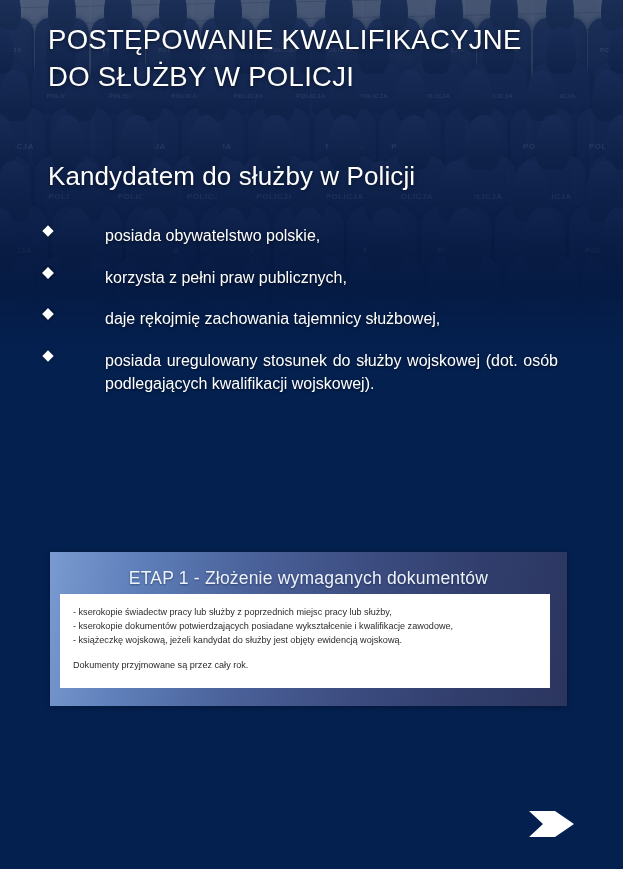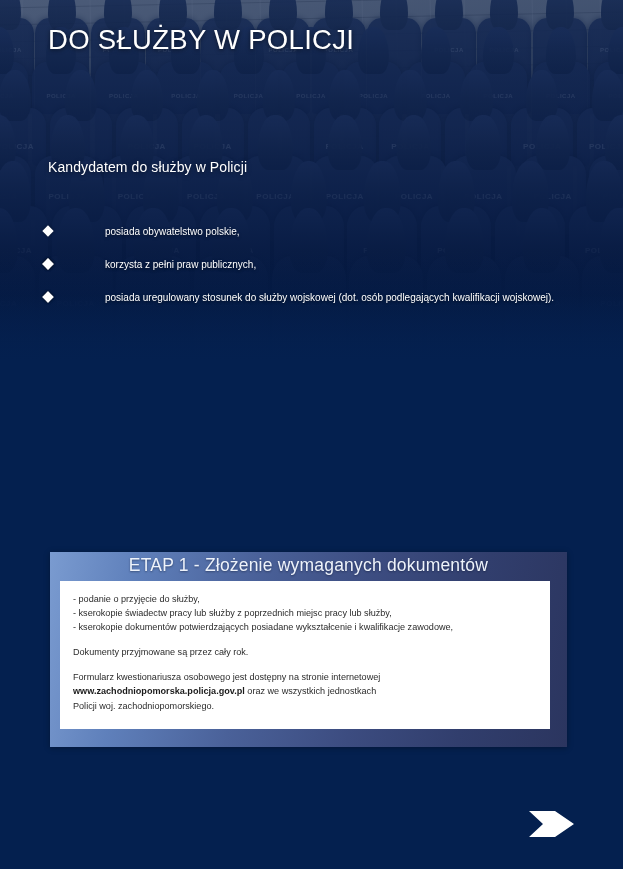--- a/index.html
+++ b/index.html
@@ -115,21 +115,21 @@
     text-shadow: 0 1px 4px rgba(0,0,0,.55);
   }
   .headline .l2 { display: block; }
 
   .lede {
     position: absolute;
     left: 48px;
     top: 157px;
     width: 520px;
     color: #ffffff;
-    font-size: 14px;
+    font-size: 26px;
     font-weight: 400;
     line-height: 1.52;
     letter-spacing: .1px;
     text-shadow: 0 1px 4px rgba(0,0,0,.5);
   }
   .lede .l2 { display: block; }
 
   
   .criteria {
     position: absolute;
@@ -138,21 +138,21 @@
     width: 623px;
     margin: 0;
     padding: 0;
     list-style: none;
   }
   .criteria li {
     position: relative;
     margin: 0 17px 19px 0;
     padding: 0 48px 0 105px;
     color: #ffffff;
-    font-size: 10px;
+    font-size: 16px;
     line-height: 1.42;
     text-align: justify;
     text-shadow: 0 1px 3px rgba(0,0,0,.55);
   }
   .criteria li.nojust { text-align: left; }
   .criteria li .diamond {
     position: absolute;
     left: 44px;
     top: 2px;
     width: 8px;
@@ -173,21 +173,21 @@
     padding: 0;
     box-shadow: 0 1px 6px rgba(0,0,0,.3);
   }
   .etap-title {
     display: block;
     text-align: center;
     color: #eef3fb;
     font-size: 17.5px;
     font-weight: 400;
     letter-spacing: .2px;
-    padding: 3px 0 5px 0;
+    padding: 16px 0 5px 0;
     text-shadow: 0 1px 2px rgba(10,20,45,.45);
   }
   .etap-body {
     background: #ffffff;
     margin: 0 17px 18px 10px;
     padding: 11px 13px 16px 13px;
     color: #2b2b2b;
     font-size: 9.1px;
     line-height: 1.55;
   }
@@ -287,50 +287,47 @@
         <div class="officer" style="left: 504.753px; top: 256px; width: 74px; height: 142px; opacity: 0.98;"></div>
         <div class="officer" style="left: 582.42px; top: 256px; width: 74px; height: 142px; opacity: 0.98;"></div>
       </div>
     <div class="photo-tint"></div>
     <div class="photo-fade"></div>
   </div>
 
   <div class="content">
 
     <div class="headline">
+      <span class="l1">POSTĘPOWANIE KWALIFIKACYJNE</span>
       <span class="l2">DO SŁUŻBY W POLICJI</span>
     </div>
 
     <div class="lede">
       <span class="l1">Kandydatem do służby w Policji</span>
     </div>
 
     <ul class="criteria" id="criteria-list">
         <li class="nojust"><span class="diamond"></span><span>posiada obywatelstwo polskie,</span></li>
         <li class="nojust"><span class="diamond"></span></li>
         <li><span class="diamond"></span></li>
         <li class="nojust"><span class="diamond"></span><span>korzysta z pełni praw publicznych,</span></li>
         <li><span class="diamond"></span></li>
+        <li class="nojust"><span class="diamond"></span><span>daje rękojmię zachowania tajemnicy służbowej,</span></li>
         <li><span class="diamond"></span><span>posiada uregulowany stosunek do służby wojskowej (dot. osób podlegających kwalifikacji wojskowej).</span></li>
       </ul>
 
     <div class="etap-panel">
       <span class="etap-title">ETAP 1 - Złożenie wymaganych dokumentów</span>
       <div class="etap-body">
         <ul class="doclist" id="doc-list">
-            <li>- podanie o przyjęcie do służby,</li>
             <li>- kserokopie świadectw pracy lub służby z poprzednich miejsc pracy lub służby,</li>
             <li>- kserokopie dokumentów potwierdzających posiadane wykształcenie i kwalifikacje zawodowe,</li>
+            <li>- książeczkę wojskową, jeżeli kandydat do służby jest objęty ewidencją wojskową.</li>
           </ul>
         <p>Dokumenty przyjmowane są przez cały rok.</p>
-        <p>
-          <span>Formularz kwestionariusza osobowego jest dostępny na stronie internetowej</span><br>
-          <span class="url">www.zachodniopomorska.policja.gov.pl</span><span> oraz we wszystkich jednostkach</span><br>
-          <span>Policji woj. zachodniopomorskiego.</span>
-        </p>
       </div>
     </div>
 
     <div class="chevron">
       <svg width="46" height="30" viewBox="0 0 46 30" aria-hidden="true">
         <polygon points="0,2 26,2 45,15 26,28 0,28 14,15" fill="#ffffff"></polygon>
       </svg>
     </div>
 
   </div>

